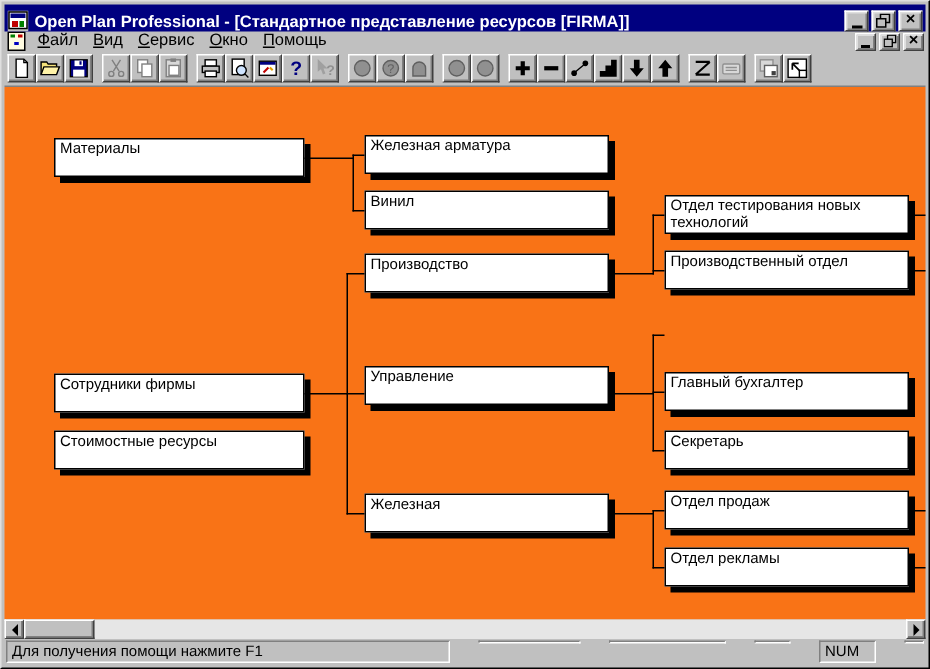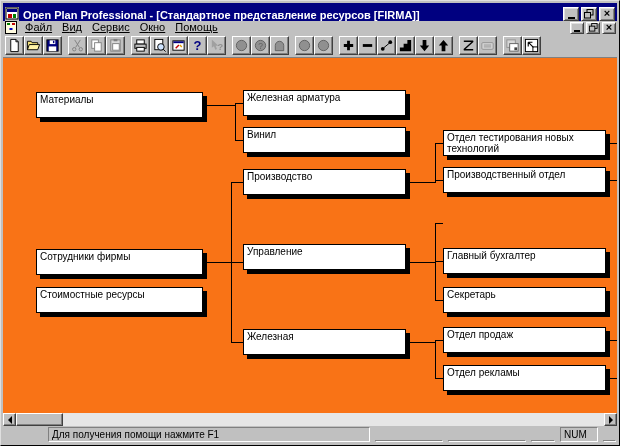--- a/index.html
+++ b/index.html
@@ -20,21 +20,21 @@
     border:1px solid;border-color:#fff #404040 #404040 #fff;
     box-shadow:inset 1px 1px 0 #dfdfdf, inset -1px -1px 0 #808080;
     display:flex;align-items:center;justify-content:center;
     font-size:10px;font-weight:bold;line-height:1;color:#000;padding:0;}
   .wbtn.small{width:14px;height:12px;}
   .g-min{width:7px;height:2px;background:#000;margin-top:7px;}
   .g-close{font-size:11px;margin-top:-1px;}
   
   .menubar{height:13px;display:flex;align-items:center;padding:0 1px;}
   .doc-icon{width:14px;height:13px;margin-right:2px;}
-  .menu-item{font-size:11px;line-height:13px;padding:0 5px;color:#000;text-decoration:underline;}
+  .menu-item{font-size:11px;line-height:13px;padding:0 5px;color:#000;}
   .menu-item::first-letter{text-decoration:underline;}
   .menubar .winbtns{margin-left:auto;}
   
   .toolbar{height:24px;display:flex;align-items:center;padding:0 2px;border-bottom:1px solid #808080;}
   .tbtn{width:19px;height:19px;background:#c0c0c0;flex:0 0 auto;
     border:1px solid;border-color:#fff #404040 #404040 #fff;
     box-shadow:inset -1px -1px 0 #808080;
     display:flex;align-items:center;justify-content:center;padding:0;}
   .tbtn svg{display:block;}
   .tsep{width:6px;flex:0 0 auto;}
@@ -53,21 +53,21 @@
     border:1px solid;border-color:#fff #404040 #404040 #fff;
     box-shadow:inset -1px -1px 0 #808080;
     display:flex;align-items:center;justify-content:center;padding:0;}
   .sbtn.right{margin-left:auto;}
   .arrow-l{width:0;height:0;border:4px solid transparent;border-right-color:#000;margin-left:-4px;}
   .arrow-r{width:0;height:0;border:4px solid transparent;border-left-color:#000;margin-right:-4px;}
   .thumb{position:absolute;left:13px;top:0;width:47px;height:13px;background:#c0c0c0;
     border:1px solid;border-color:#fff #404040 #404040 #fff;
     box-shadow:inset -1px -1px 0 #808080;}
   
-  .statusbar{height:17px;display:flex;gap:5px;padding:1px 1px;align-items:flex-end;margin-left:44px;}
+  .statusbar{height:17px;display:flex;gap:19px;padding:1px 1px;align-items:flex-start;}
   .sb-panel{border:1px solid;border-color:#808080 #fff #fff #808080;
     font-size:10px;line-height:13px;color:#000;padding:0 3px;
     white-space:nowrap;overflow:hidden;flex:0 0 auto;}
   .sb-main{flex:1 1 auto;}
 </style>
 </head>
 <body>
 
 <div class="window">
 

